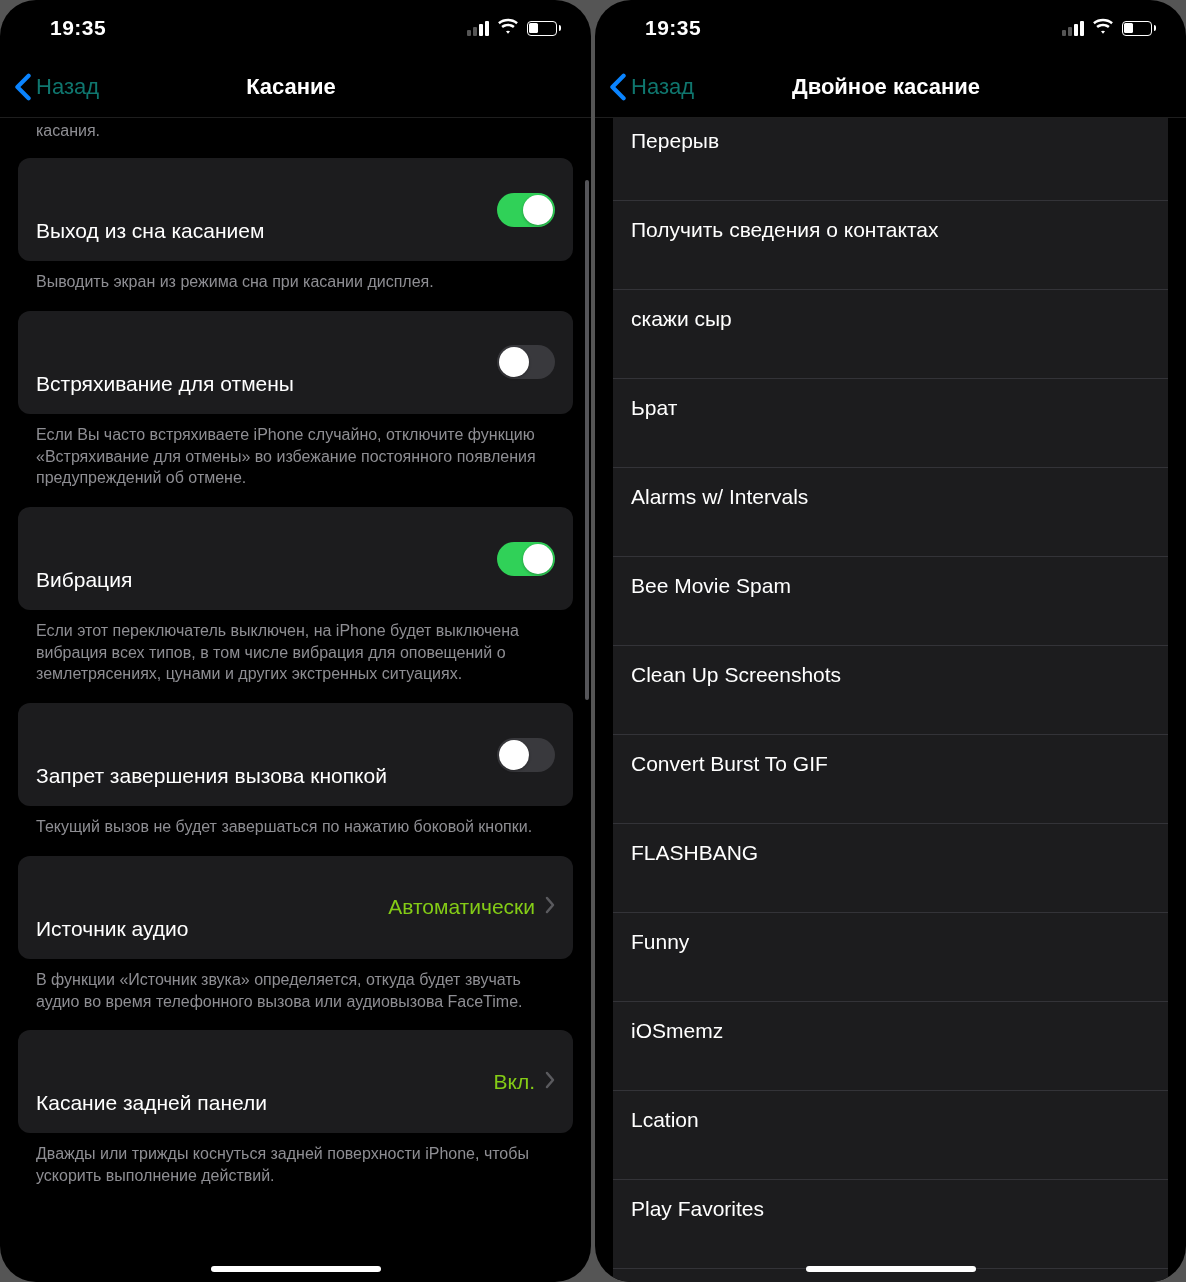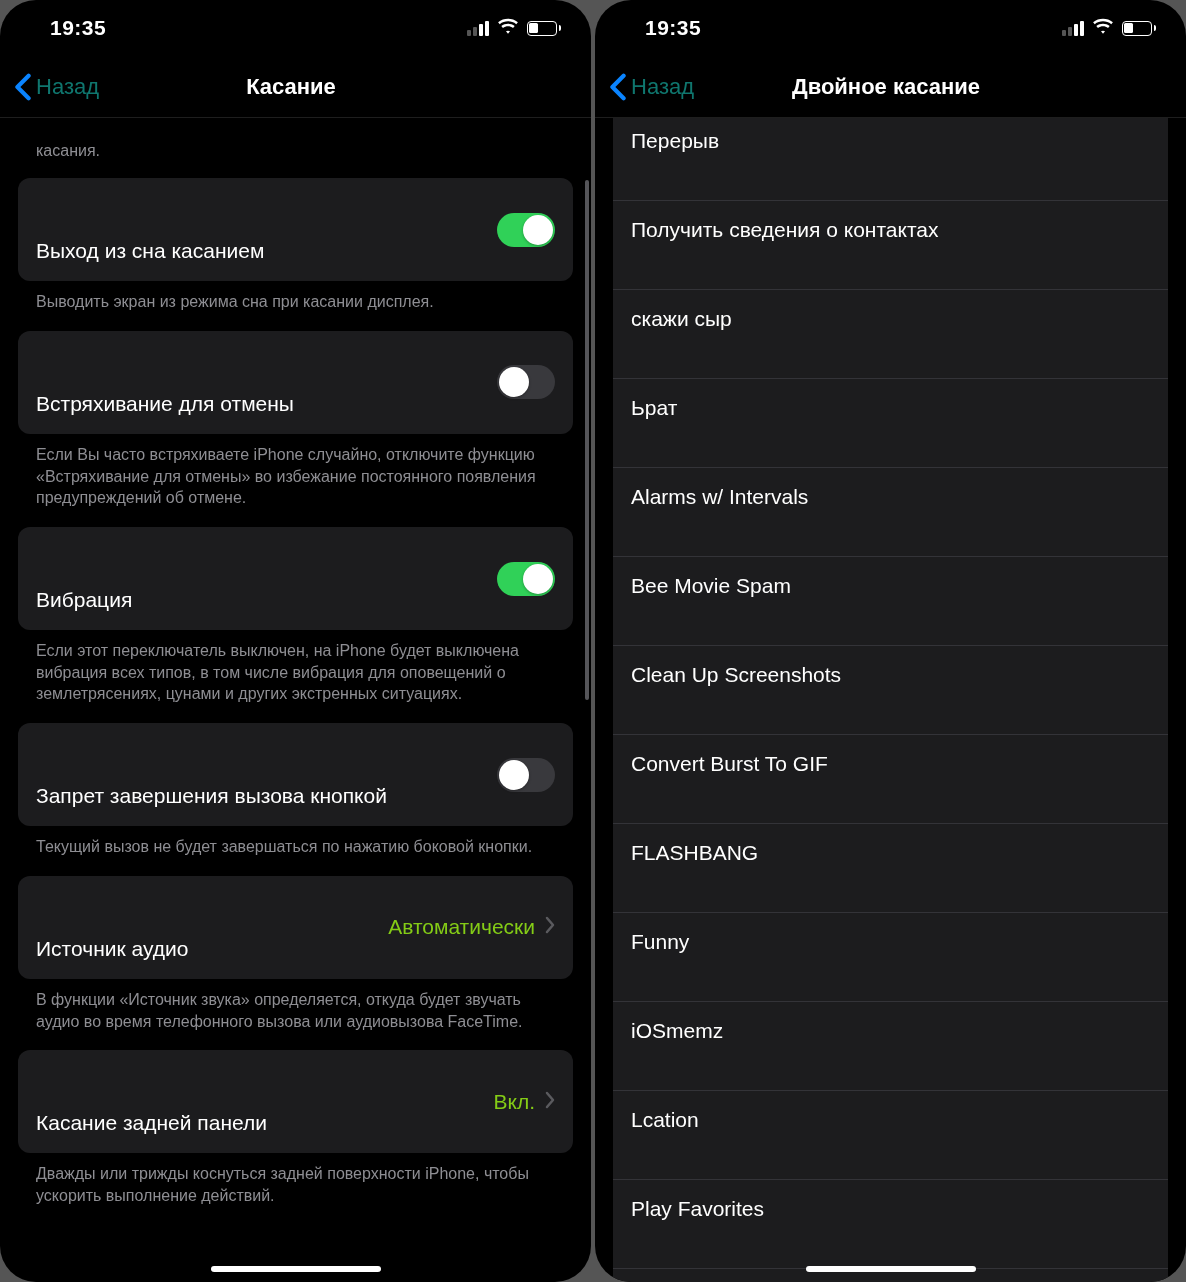--- a/index.html
+++ b/index.html
@@ -137,21 +137,20 @@
   }
   .toggle.on { background: #30d158; }
   .toggle.on .knob { right: 2px; }
   .toggle.off { background: #39393d; }
   .toggle.off .knob { left: 2px; }
 
   .truncated-top {
     color: #8e8e93;
     font-size: 16px;
     padding: 4px 18px 0 18px;
-    margin-top: 20px;
   }
 
   .scroll-indicator {
     position: absolute;
     right: 2px;
     top: 180px;
     width: 4px;
     height: 520px;
     background: #555559;
     border-radius: 2px;

